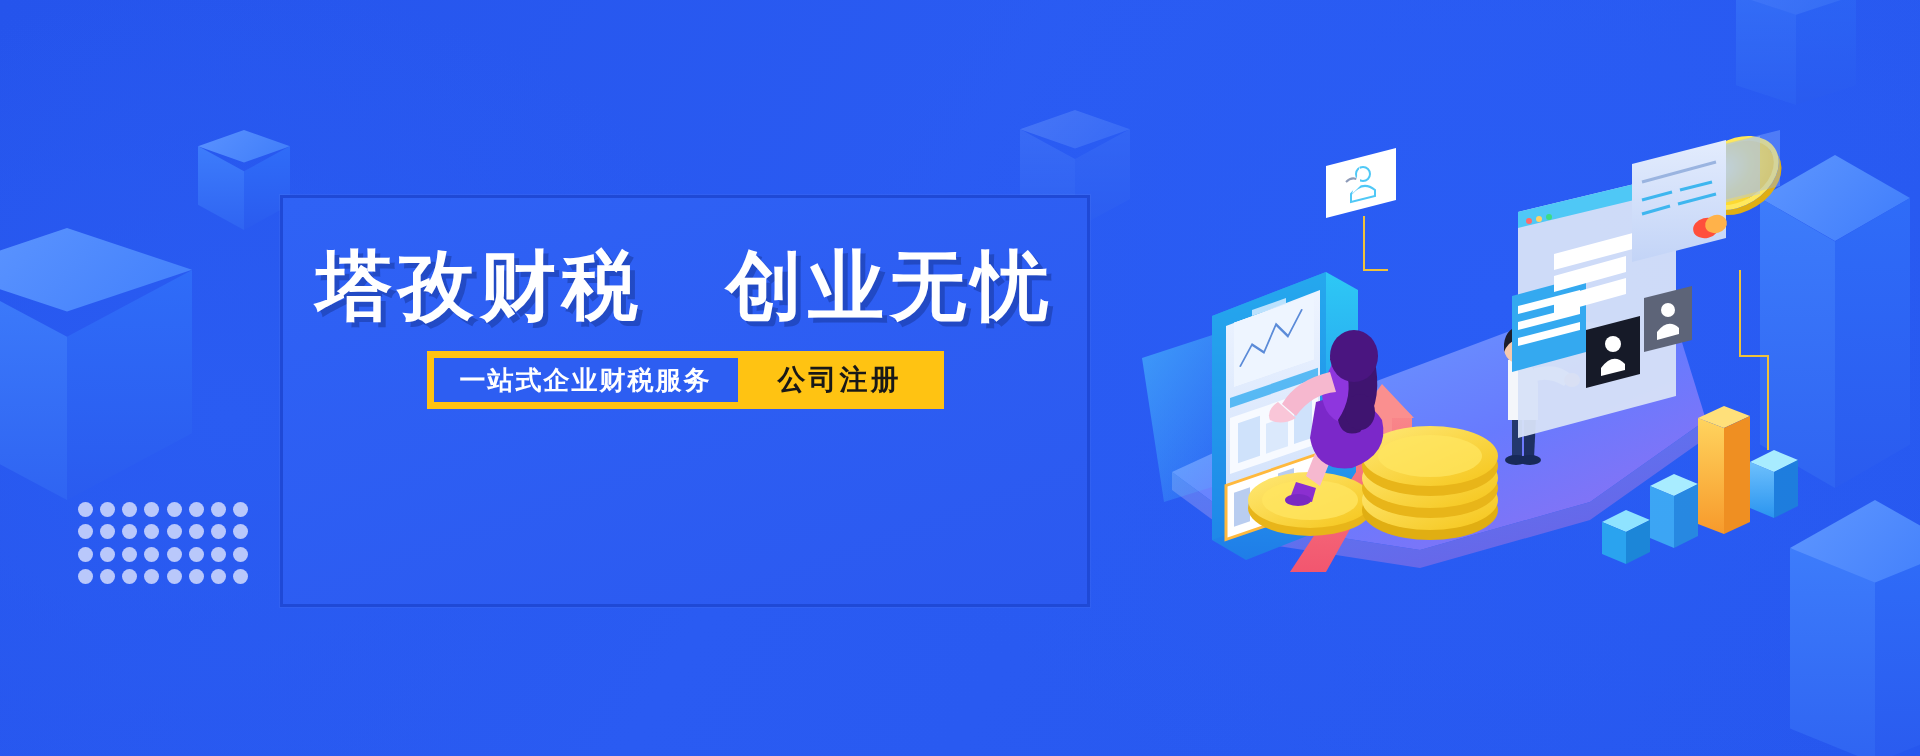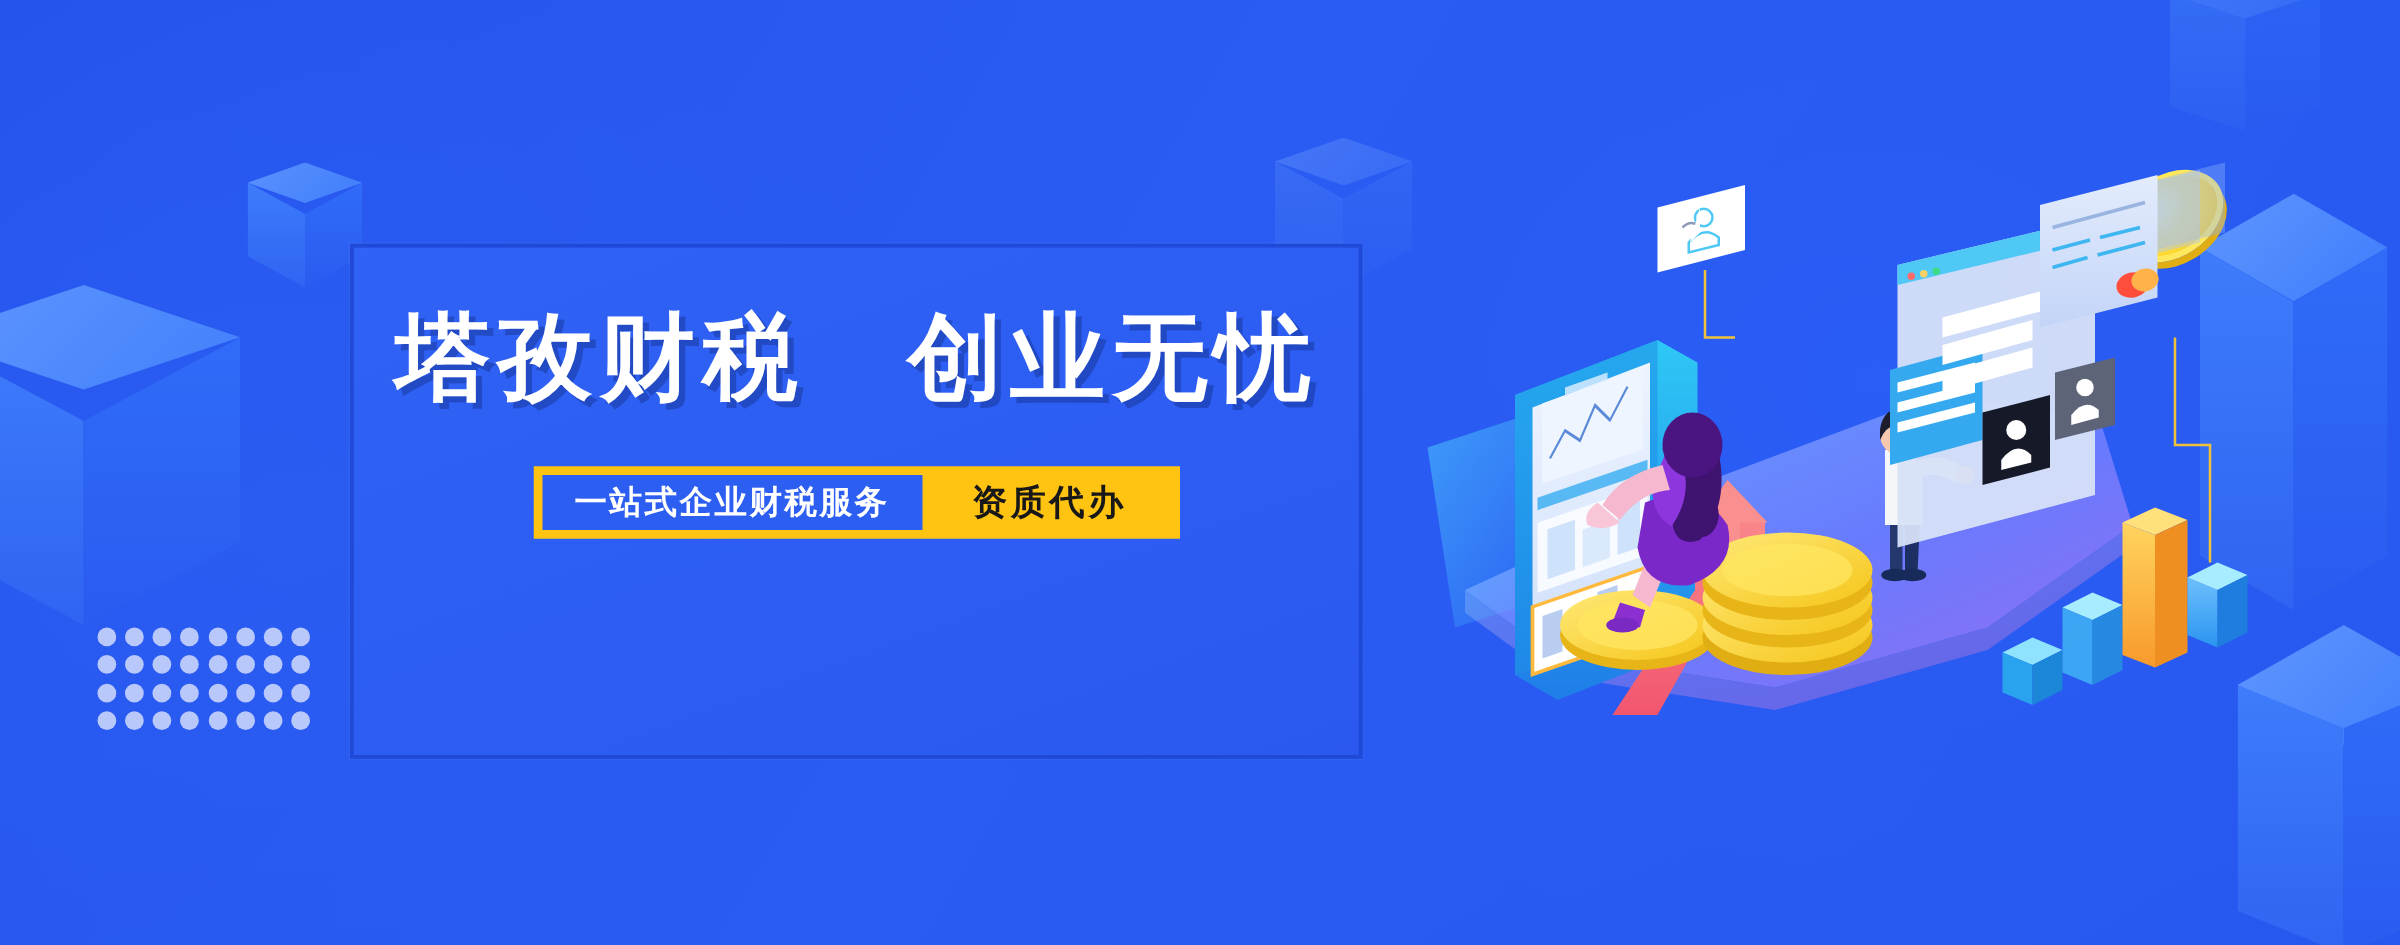--- a/index.html
+++ b/index.html
@@ -176,21 +176,21 @@
   #subline{
     margin-top:26px;
     font-size:33px; font-weight:700; color:#ffffff;
     letter-spacing:2px;
     text-shadow:3px 3px 0 rgba(16,40,120,.30);
     font-family:"DejaVu Sans","Liberation Sans",sans-serif;
   }
 
   
   #cta{
-    margin-top:46px;
+    margin-top:24px;
     display:flex; align-items:center;
     background:#ffc312;
     padding:7px 8px 7px 7px;
     height:58px;
   }
   #cta-tag{
     background:#2d5ef2;
     color:#ffffff;
     font-size:26px; font-weight:700; letter-spacing:2px;
     padding:0 26px;
@@ -298,21 +298,21 @@
     </div>
 
   <div id="text-panel">
     <div id="panel-inner">
 
       <div id="headline">塔孜财税　创业无忧</div>
 
 
       <div id="cta">
         <span id="cta-tag">一站式企业财税服务</span>
-        <span id="cta-action">资质代办</span>
+        <span id="cta-action">公司注册</span>
       </div>
 
     </div>
   </div>
 
   <div id="illustration">
     <svg viewBox="0 0 720 460" xmlns="http://www.w3.org/2000/svg">
       <defs>
         <linearGradient id="gPlatform" x1="0" y1="0" x2="1" y2="1">
           <stop offset="0%" stop-color="#6ea6ff"></stop>

